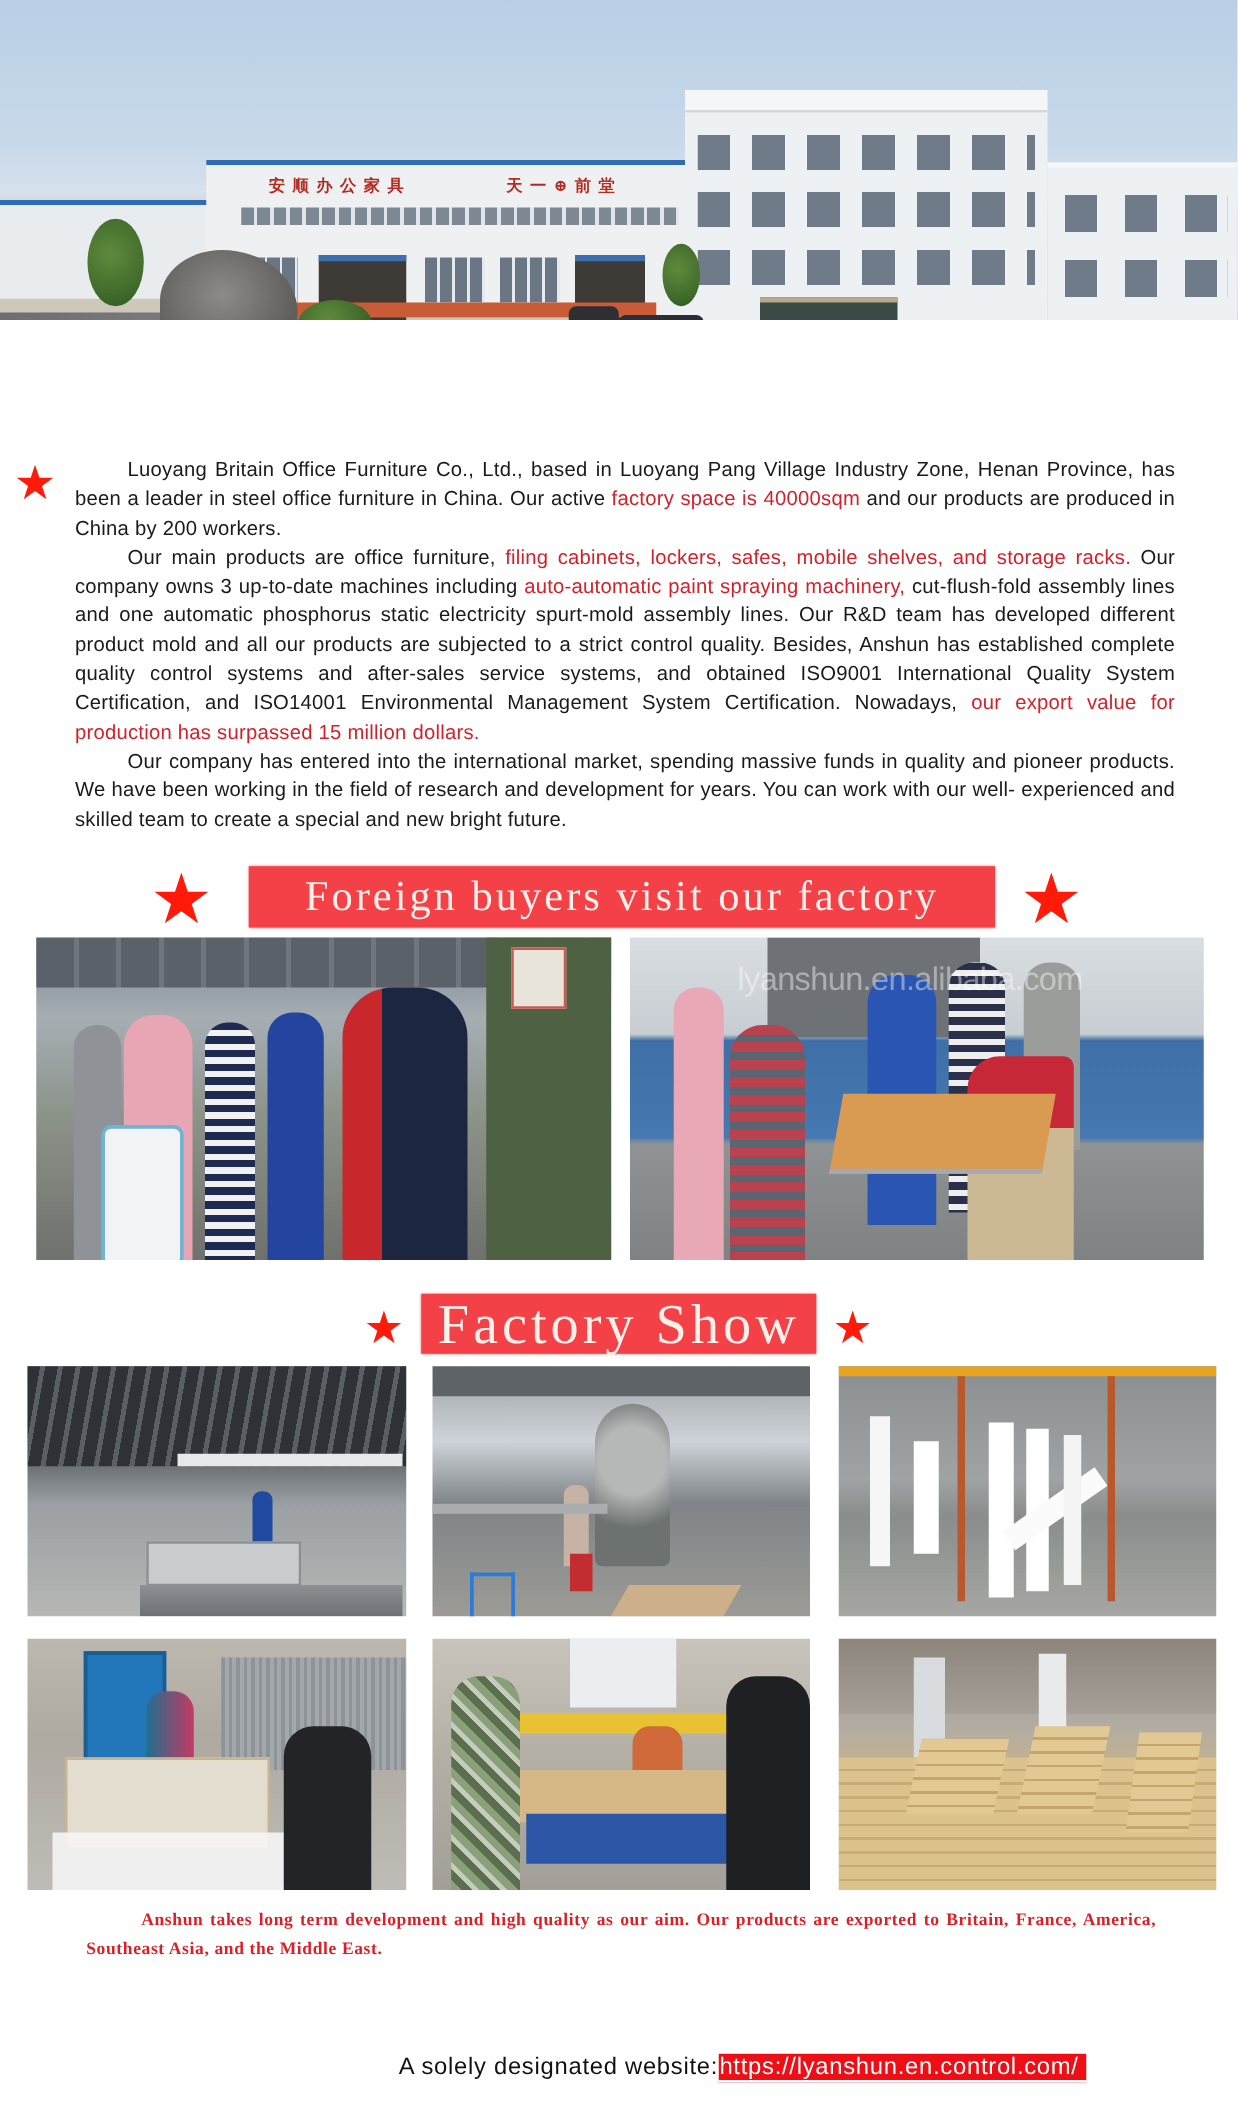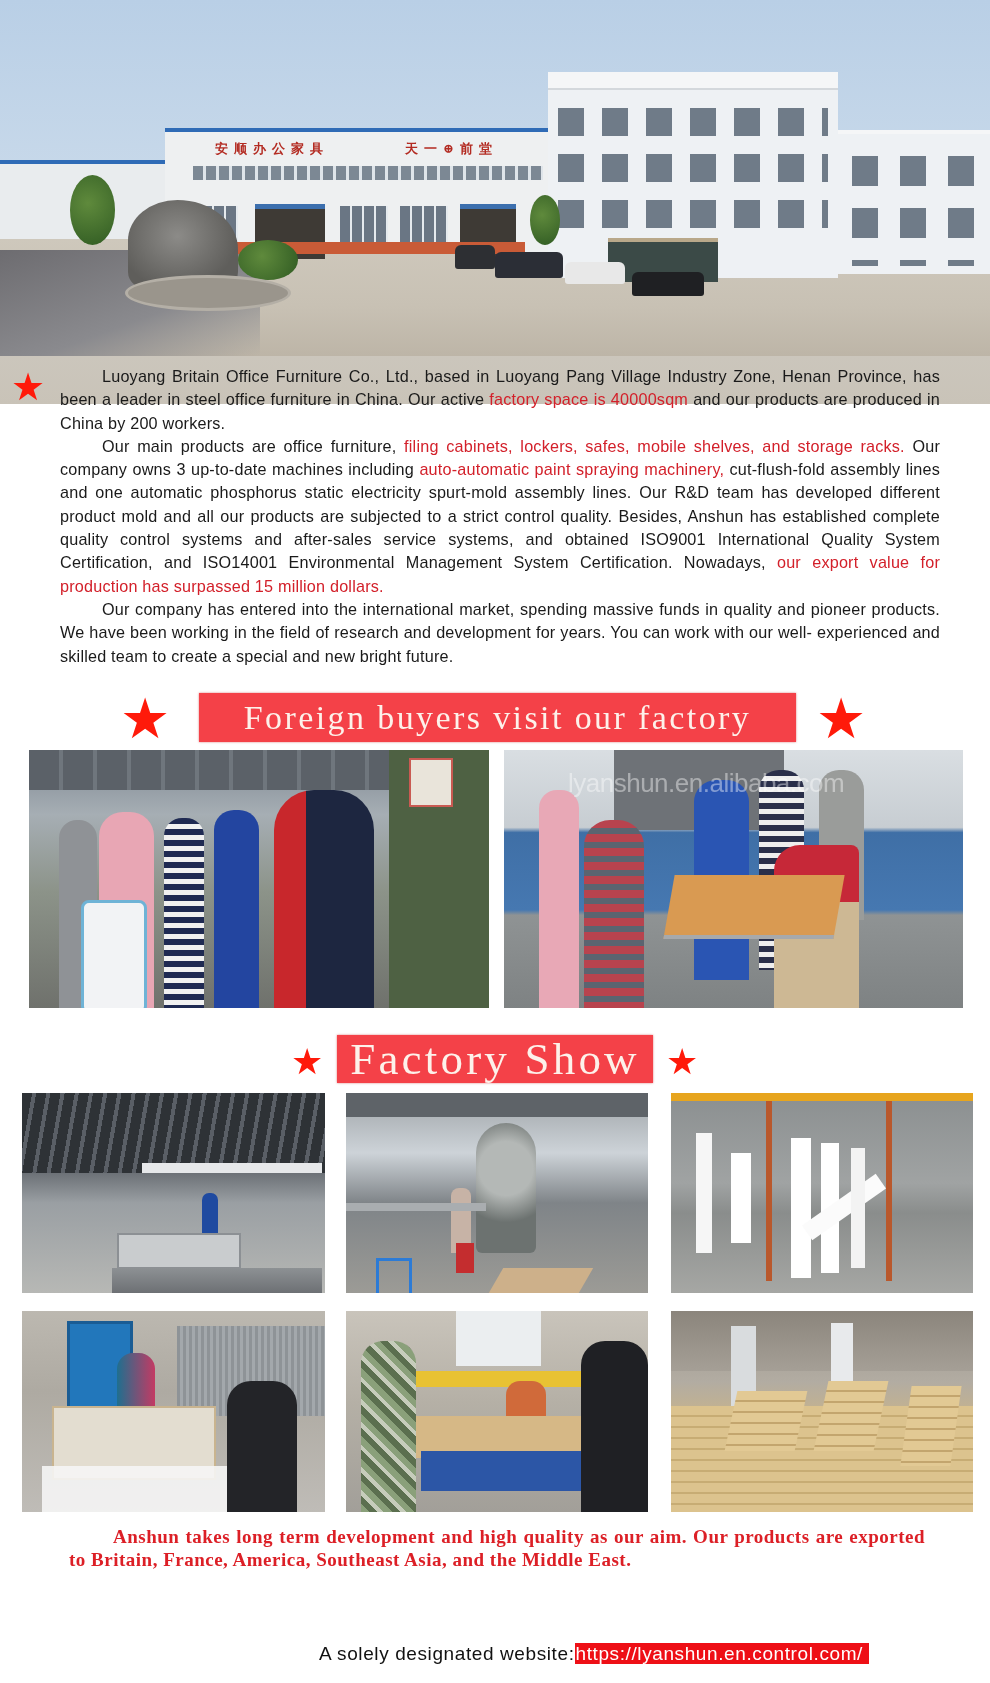--- a/index.html
+++ b/index.html
@@ -1,20 +1,20 @@
 <!DOCTYPE html>
 <html><head>
 <meta charset="utf-8">
 <style>
   html, body { margin:0; padding:0; background:#ffffff; }
   body { width:990px; height:1683px; position:relative; overflow:hidden; font-family:"Liberation Sans", sans-serif; }
   .abs { position:absolute; }
 
   
-  .hero { left:0; top:0; width:990px; height:404px; overflow:hidden;
+  .hero { left:0; top:0; width:990px; height:256px; overflow:hidden;
     background:linear-gradient(180deg,#b9cfe6 0%,#c8d9ea 45%,#d6e2ec 60%,#cfcbc3 68%,#c9c3b8 100%); }
   .hero .ground { left:0; top:230px; width:990px; height:126px;
     background:linear-gradient(180deg,#cfc9bd 0%,#c8c1b4 60%,#bdb5a7 100%); }
   .hero .shadow { left:0; top:250px; width:260px; height:106px; background:linear-gradient(160deg,#6d6c70 0%,#8a8a8e 60%,rgba(180,175,170,0) 100%); }
   .hero .lowhall { left:0; top:160px; width:170px; height:75px; background:#e9ecee; border-top:4px solid #2f6bb6; }
   .hero .hall { left:165px; top:128px; width:385px; height:122px; background:#eef0f1; border-top:4px solid #2f6bb6; }
   .hero .hall .winrow { left:28px; top:34px; width:350px; height:14px; background:repeating-linear-gradient(90deg,#7c8894 0 10px,#dfe5ea 10px 13px); }
   .hero .hall .sign1 { left:50px; top:8px; font-family:"DejaVu Serif", serif; font-size:13px; color:#b32b22; font-weight:bold; letter-spacing:6px; }
   .hero .hall .sign2 { left:240px; top:8px; font-family:"DejaVu Serif", serif; font-size:13px; color:#b32b22; font-weight:bold; letter-spacing:6px; }
   .hero .hall .door1 { left:90px; top:72px; width:70px; height:50px; background:#3e3a35; border-top:5px solid #3c6fae; }
@@ -48,21 +48,21 @@
   .banner { background:#f44148; color:#fdf1ea; font-family:"Liberation Serif", serif; text-align:center; box-shadow:0 0 2px rgba(200,40,40,.6); }
   .banner1 { left:199px; top:693px; width:597px; height:49px; font-size:34px; line-height:49px; letter-spacing:2.4px; }
   .banner2 { left:337px; top:1035px; width:316px; height:48px; font-size:45px; line-height:48px; letter-spacing:3.2px; }
 
   
   .photo { overflow:hidden; background:#8a8d90; }
   .photo .layer { position:absolute; }
   .watermark { left:300px; top:78px; font-size:26px; color:rgba(255,255,255,0.42); letter-spacing:-0.5px; white-space:nowrap; }
 
   
-  .closing { left:69px; top:1525px; width:856px; font-family:"Liberation Serif", serif; font-weight:bold; font-size:19px; line-height:23.3px; color:#dc1f26; text-align:justify; letter-spacing:0.5px; }
+  .closing { left:69px; top:1525px; width:856px; font-family:"Liberation Serif", serif; font-weight:bold; font-size:14px; line-height:23.3px; color:#dc1f26; text-align:justify; letter-spacing:0.5px; }
   .closing p { margin:0; text-indent:44px; }
   .website-line { left:319px; top:1643px; height:22px; font-size:19px; line-height:22px; color:#111; white-space:nowrap; letter-spacing:0.6px; }
   .website-url { background:#ee0f16; color:#ffffff; padding:0 6px 0 1px; border-bottom:2px solid #fff; }
 </style>
 </head>
 <body>
 
 <div class="abs hero">
   <div class="abs ground"></div>
   <div class="abs shadow"></div>
@@ -129,21 +129,21 @@
 
 <div class="abs photo" style="left:504px;top:750px;width:459px;height:258px;background:linear-gradient(180deg,#d9dee2 0%,#c7cdd2 30%,#3f6fa6 32%,#4678b1 62%,#8f9394 64%,#7e8283 100%);">
   <div class="layer" style="left:110px;top:0;width:170px;height:80px;background:#6e7277;"></div>
   <div class="layer" style="left:35px;top:40px;width:40px;height:218px;background:#e8a8b6;border-radius:18px 18px 0 0;"></div>
   <div class="layer" style="left:80px;top:70px;width:60px;height:188px;background:repeating-linear-gradient(180deg,#b8434e 0 8px,#5b6470 8px 14px);border-radius:26px 26px 0 0;"></div>
   <div class="layer" style="left:190px;top:30px;width:55px;height:200px;background:#2a55b3;border-radius:22px 22px 0 0;"></div>
   <div class="layer" style="left:255px;top:20px;width:45px;height:200px;background:repeating-linear-gradient(180deg,#2a2f4a 0 6px,#eeeeee 6px 11px);border-radius:20px 20px 0 0;"></div>
   <div class="layer" style="left:315px;top:20px;width:45px;height:150px;background:#9a9c9a;border-radius:20px 20px 0 0;"></div>
   <div class="layer" style="left:270px;top:95px;width:85px;height:163px;background:linear-gradient(180deg,#c62838 0 35%,#cdb894 35% 100%);border-radius:26px 8px 0 0;"></div>
   <div class="layer" style="left:165px;top:125px;width:170px;height:60px;background:#d99a52;transform:skewX(-10deg);border-bottom:4px solid #a7a9ab;"></div>
-  <div class="abs watermark" style="left:64px;top:18px;">lyanshun.en.alibaba.com</div>
+  <div class="abs watermark" style="left:86px;top:18px;">lyanshun.en.alibaba.com</div>
 </div>
 
 <div class="abs star" style="left:291px;top:1044px;font-size:36px;">★</div>
 <div class="abs banner banner2">Factory Show</div>
 <div class="abs star" style="left:666px;top:1044px;font-size:36px;">★</div>
 
 <div class="abs photo" style="left:22px;top:1093px;width:303px;height:200px;background:linear-gradient(180deg,#3f4449 0%,#5d6268 35%,#9a9fa3 55%,#b7b8b5 100%);">
   <div class="layer" style="left:0;top:0;width:303px;height:80px;background:repeating-linear-gradient(100deg,#2e3236 0 10px,#5a5f66 10px 14px);"></div>
   <div class="layer" style="left:120px;top:70px;width:180px;height:10px;background:#e6e8ea;"></div>
   <div class="layer" style="left:95px;top:140px;width:120px;height:32px;background:#c9ccce;border:2px solid #8c9094;"></div>

